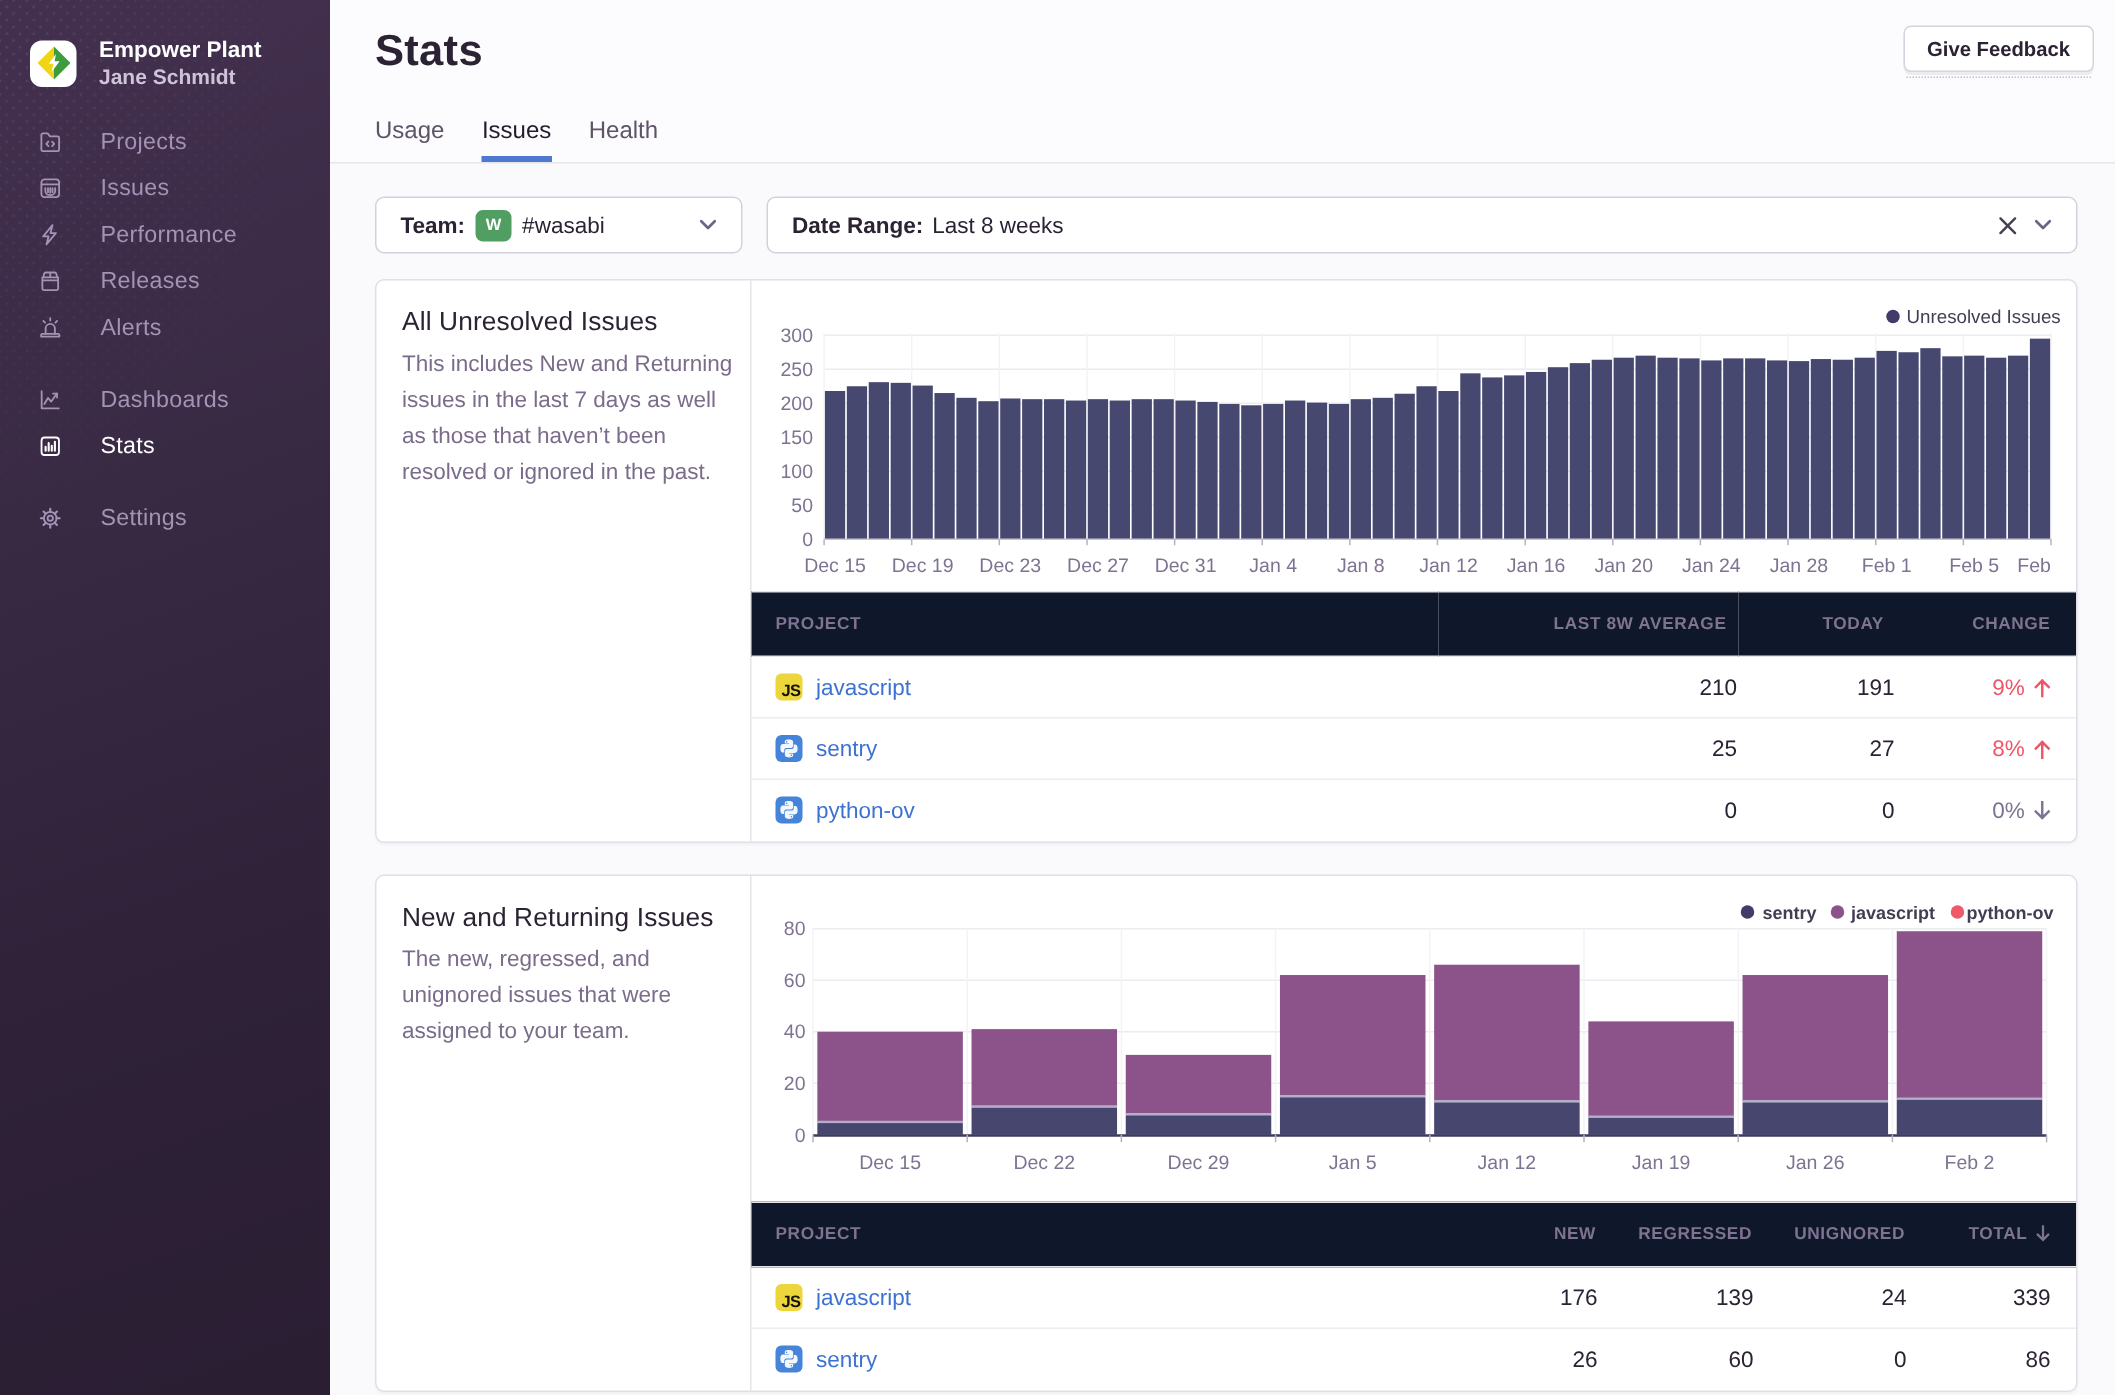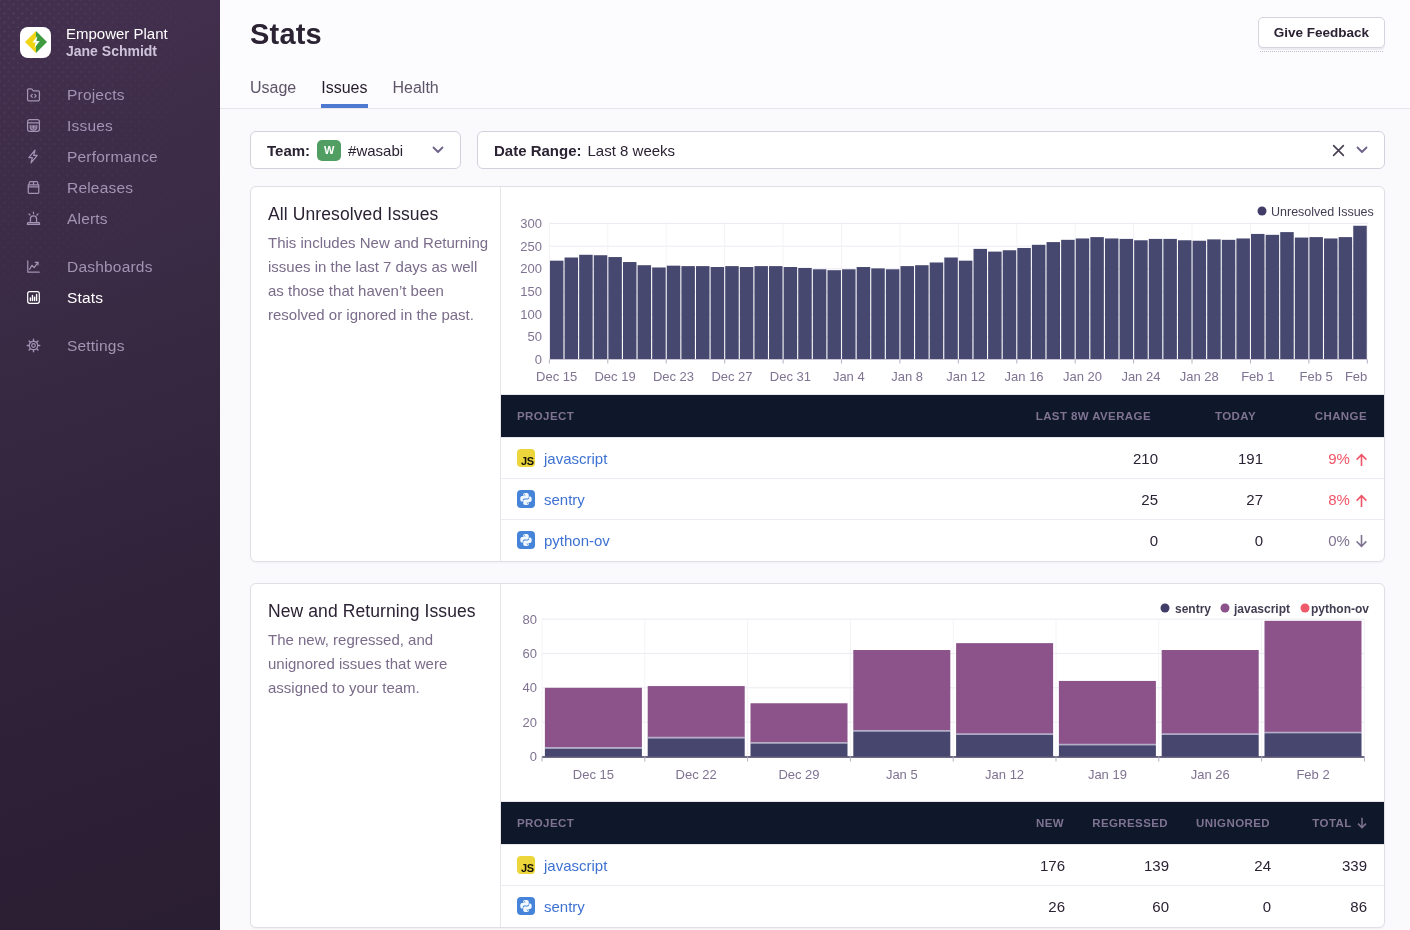--- a/index.html
+++ b/index.html
@@ -1,37 +1,37 @@
 <!DOCTYPE html>
 <html><head><meta charset="utf-8"><title>Stats</title><style>
 *{margin:0;padding:0;box-sizing:border-box}
 html,body{width:1410px;height:930px;overflow:hidden;font-family:"Liberation Sans",sans-serif;background:#faf9fb}
 body{display:flex}
 .sidebar{position:relative;width:220px;min-width:220px;height:930px;background:linear-gradient(160deg,#43304f 0%,#392a44 35%,#2f2239 65%,#2a1e33 100%);color:#a99bb8;overflow:hidden}
 .sidebar .dots{position:absolute;inset:0;background-image:radial-gradient(rgba(255,255,255,0.10) 0.9px,transparent 1.1px),radial-gradient(rgba(255,255,255,0.10) 0.9px,transparent 1.1px);background-size:9px 9px,9px 9px;background-position:0 0,4.5px 4.5px;-webkit-mask-image:radial-gradient(ellipse 330px 520px at 2% 2%,rgba(0,0,0,.85),transparent 70%);mask-image:radial-gradient(ellipse 330px 520px at 2% 2%,rgba(0,0,0,.85),transparent 70%);pointer-events:none}
 .org{position:relative;display:flex;align-items:center;gap:15px;padding:24px 0 0 20px}
 .org .logo{width:31px;height:31px;background:#fff;border-radius:8px;display:flex;align-items:center;justify-content:center;flex:none}
-.org .oname{color:#fff;font-weight:normal;font-size:15px;line-height:19px}
+.org .oname{color:#fff;font-weight:bold;font-size:15px;line-height:19px}
 .org .uname{color:#cfc3da;font-size:14px;line-height:17px;font-weight:bold}
 .nav{position:relative;margin-top:19px}
 .nitem{display:flex;align-items:center;height:31px;padding-left:26px;color:#a393b4;font-size:15.5px;letter-spacing:.2px}
 .nitem .nicon{margin-right:26px;flex:none}
 .nitem.active{color:#ffffff;font-weight:normal}
 .gap48{height:17px}
 .main{flex:1;position:relative;height:930px}
 .pagehead{position:relative;padding:19px 25px 0 30px;background:#fcfbfd}
 h1{font-size:29px;line-height:31px;font-weight:bold;color:#2b2233;letter-spacing:.2px}
 .feedback::after{content:"";position:absolute;left:1px;right:1px;bottom:-5px;border-bottom:1.5px dotted #c6c0ce}
-.feedback{position:absolute;top:17px;right:25px;height:31px;padding:0 15px;background:#fff;border:1px solid #d7d2dd;border-radius:5px;font-size:13.5px;font-weight:bold;color:#2b2233;display:flex;align-items:center;box-shadow:0 2px 0 rgba(54,45,89,.08)}
+.feedback{position:absolute;top:17px;right:14px;height:31px;padding:0 15px;background:#fff;border:1px solid #d7d2dd;border-radius:5px;font-size:13.5px;font-weight:bold;color:#2b2233;display:flex;align-items:center;box-shadow:0 2px 0 rgba(54,45,89,.08)}
 .tabs{display:flex;gap:25px;padding:29px 30px 0 30px;margin-top:0;background:#fcfbfd;border-bottom:1px solid #e7e4ea;align-items:flex-end}
 .tab{font-size:16px;color:#5d5468;padding-bottom:10.5px}
 .tab.active{color:#241c2c;border-bottom:4px solid #4e79d1;padding-bottom:6.5px}
 .filters{display:flex;gap:16px;margin:22.5px 25px 0 30px}
 .selbox{height:38px;background:#fff;border:1px solid #d5d0dd;border-radius:6px;display:flex;align-items:center;padding:0 16px;font-size:15px;color:#2b2233}
-.teambox{width:211px}
+.teambox{width:245px}
 .datebox{flex:1}
 .selbox .lab{font-weight:bold;margin-right:6px}
 .wbadge{width:24px;height:21px;border-radius:5px;background:#519e63;color:#fff;font-size:11px;font-weight:bold;display:flex;align-items:center;justify-content:center;margin-right:7px;margin-left:1px}
 .spacer{flex:1}
 .panel{display:flex;background:#fff;border:1px solid #e2dee6;border-radius:6px;margin:16.5px 25px 0 30px;box-shadow:0 1px 2px rgba(43,34,51,.04)}
 .panel2{margin-top:21px}
 .pleft{width:250px;min-width:250px;border-right:1px solid #e7e4ea;padding:17px 8px 17px 17px}
 .pleft h2{font-size:17.5px;font-weight:normal;color:#2b2233;letter-spacing:.1px;margin-bottom:6px}
 .pleft p{font-size:15px;line-height:24px;color:#7a6c8a}
 .pright{width:883px}

